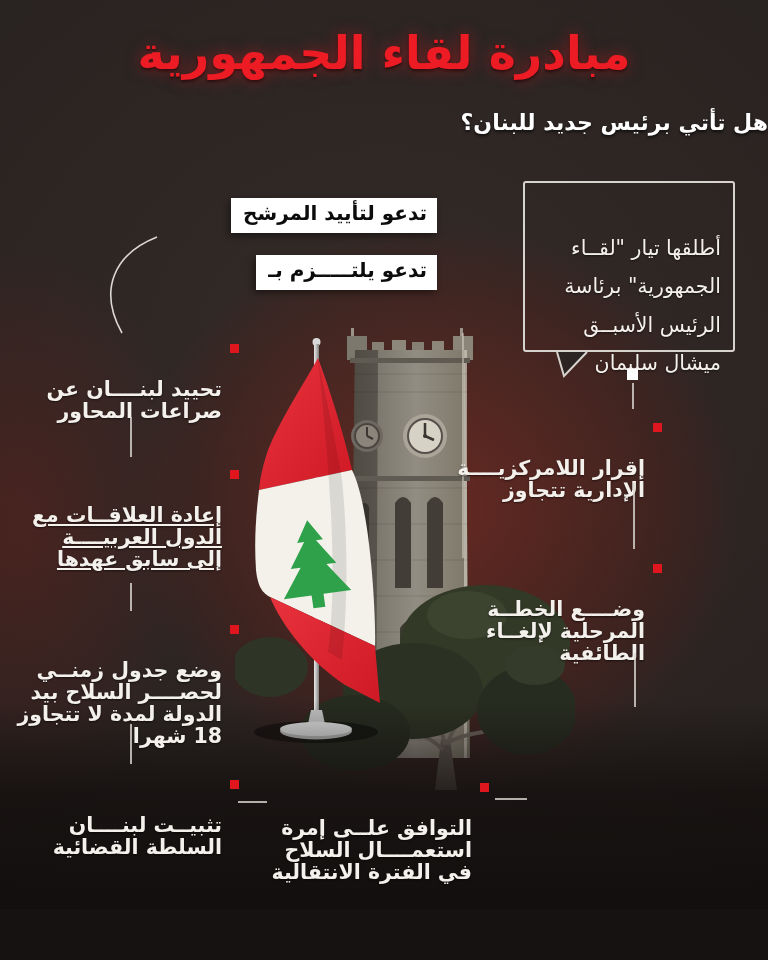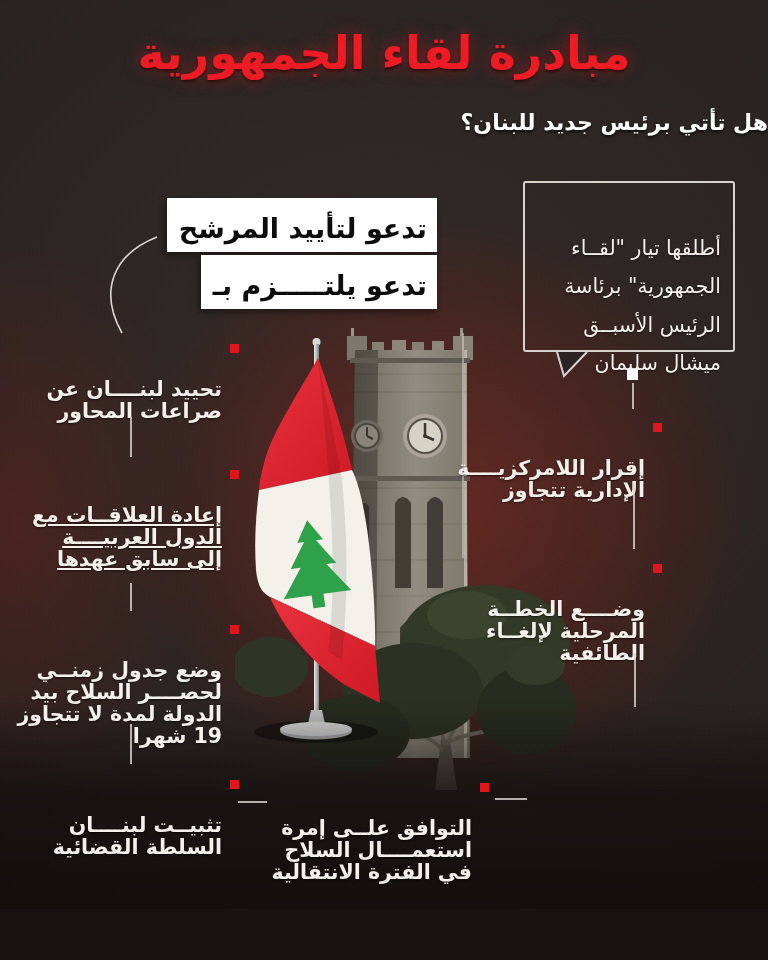--- a/index.html
+++ b/index.html
@@ -21,21 +21,21 @@
     font-size:46px;font-weight:bold;color:#ed1c24;z-index:5;
     text-shadow:0 0 16px rgba(210,25,35,.55), 0 2px 3px rgba(0,0,0,.65);
   }
   .subtitle{
     position:absolute;top:110px;left:0;width:100%;text-align:right;direction:rtl;
     font-size:22px;font-weight:bold;color:#ffffff;z-index:5;
     text-shadow:0 2px 3px rgba(0,0,0,.6);
   }
   .claim{
     position:absolute;right:331px;background:#ffffff;color:#0d0c0c;direction:rtl;
-    font-size:27px;font-weight:bold;padding:15px 10px 8px 12px;z-index:5;
+    font-size:20px;font-weight:bold;padding:3px 10px 8px 12px;z-index:5;
     box-shadow:-2px 3px 7px rgba(0,0,0,.45);white-space:nowrap;
   }
   .claim1{top:198px;}
   .claim2{top:255px;}
   .bubble{
     position:absolute;left:523px;top:181px;width:212px;height:171px;box-sizing:border-box;
     border:2px solid #d6d2cc;border-radius:3px;padding:7px 12px 0 8px;z-index:5;
     direction:rtl;text-align:right;color:#f4f1ec;font-size:20.5px;line-height:38.5px;
     white-space:pre-line;text-shadow:0 1px 2px rgba(0,0,0,.5);
   }
@@ -185,21 +185,21 @@
     <span class="bullet"></span>
     <span>إعادة العلاقــات مع
 الدول العربيــــة
 إلى سابق عهدها</span>
   </div>
   <div class="item item-l3">
     <span class="bullet"></span>
     <span>وضع جدول زمنــي
 لحصــــر السلاح بيد
 الدولة لمدة لا تتجاوز
-19 شهرا</span>
+18 شهرا</span>
   </div>
   <div class="item item-l4">
     <span class="bullet"></span>
     <span>تثبيــت لبنــــان
 السلطة القضائية</span>
   </div>
   <div class="item item-c">
     <span class="bullet"></span>
     <span>التوافق علــى إمرة
 استعمــــال السلاح

